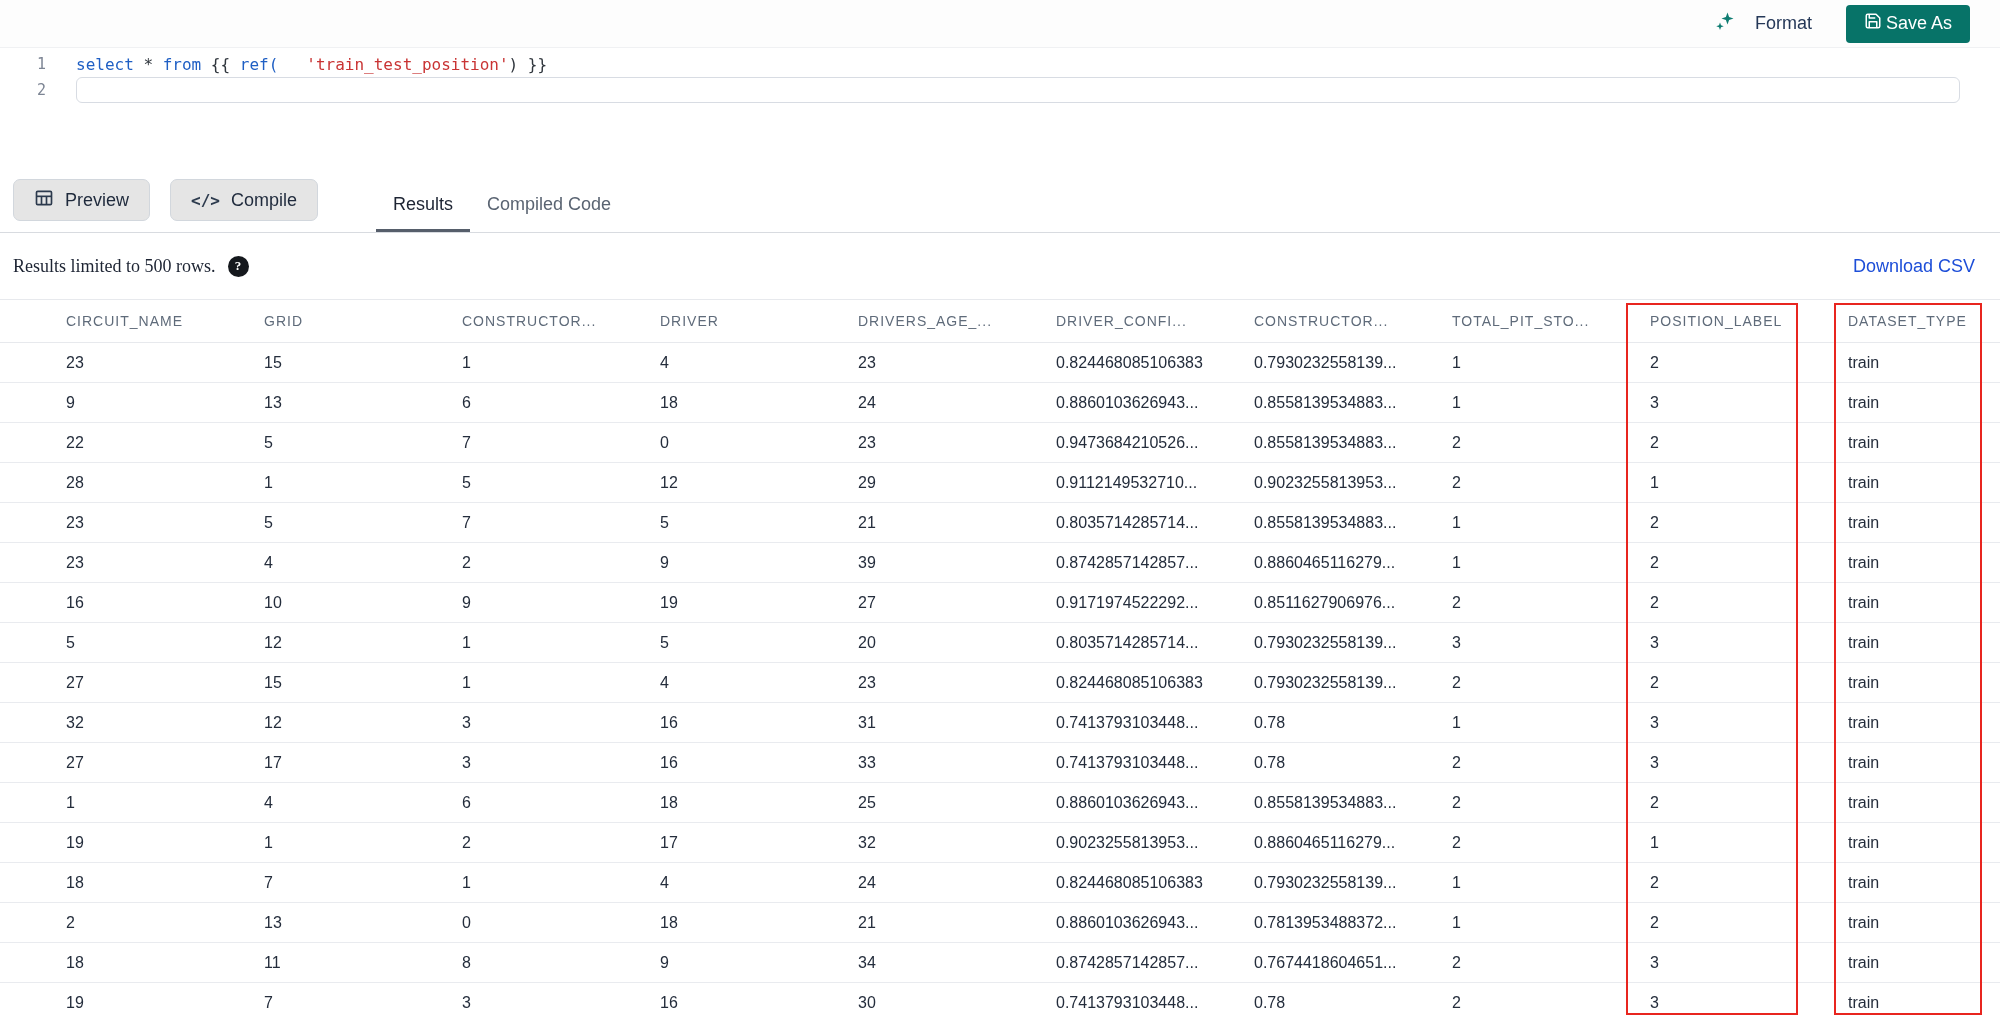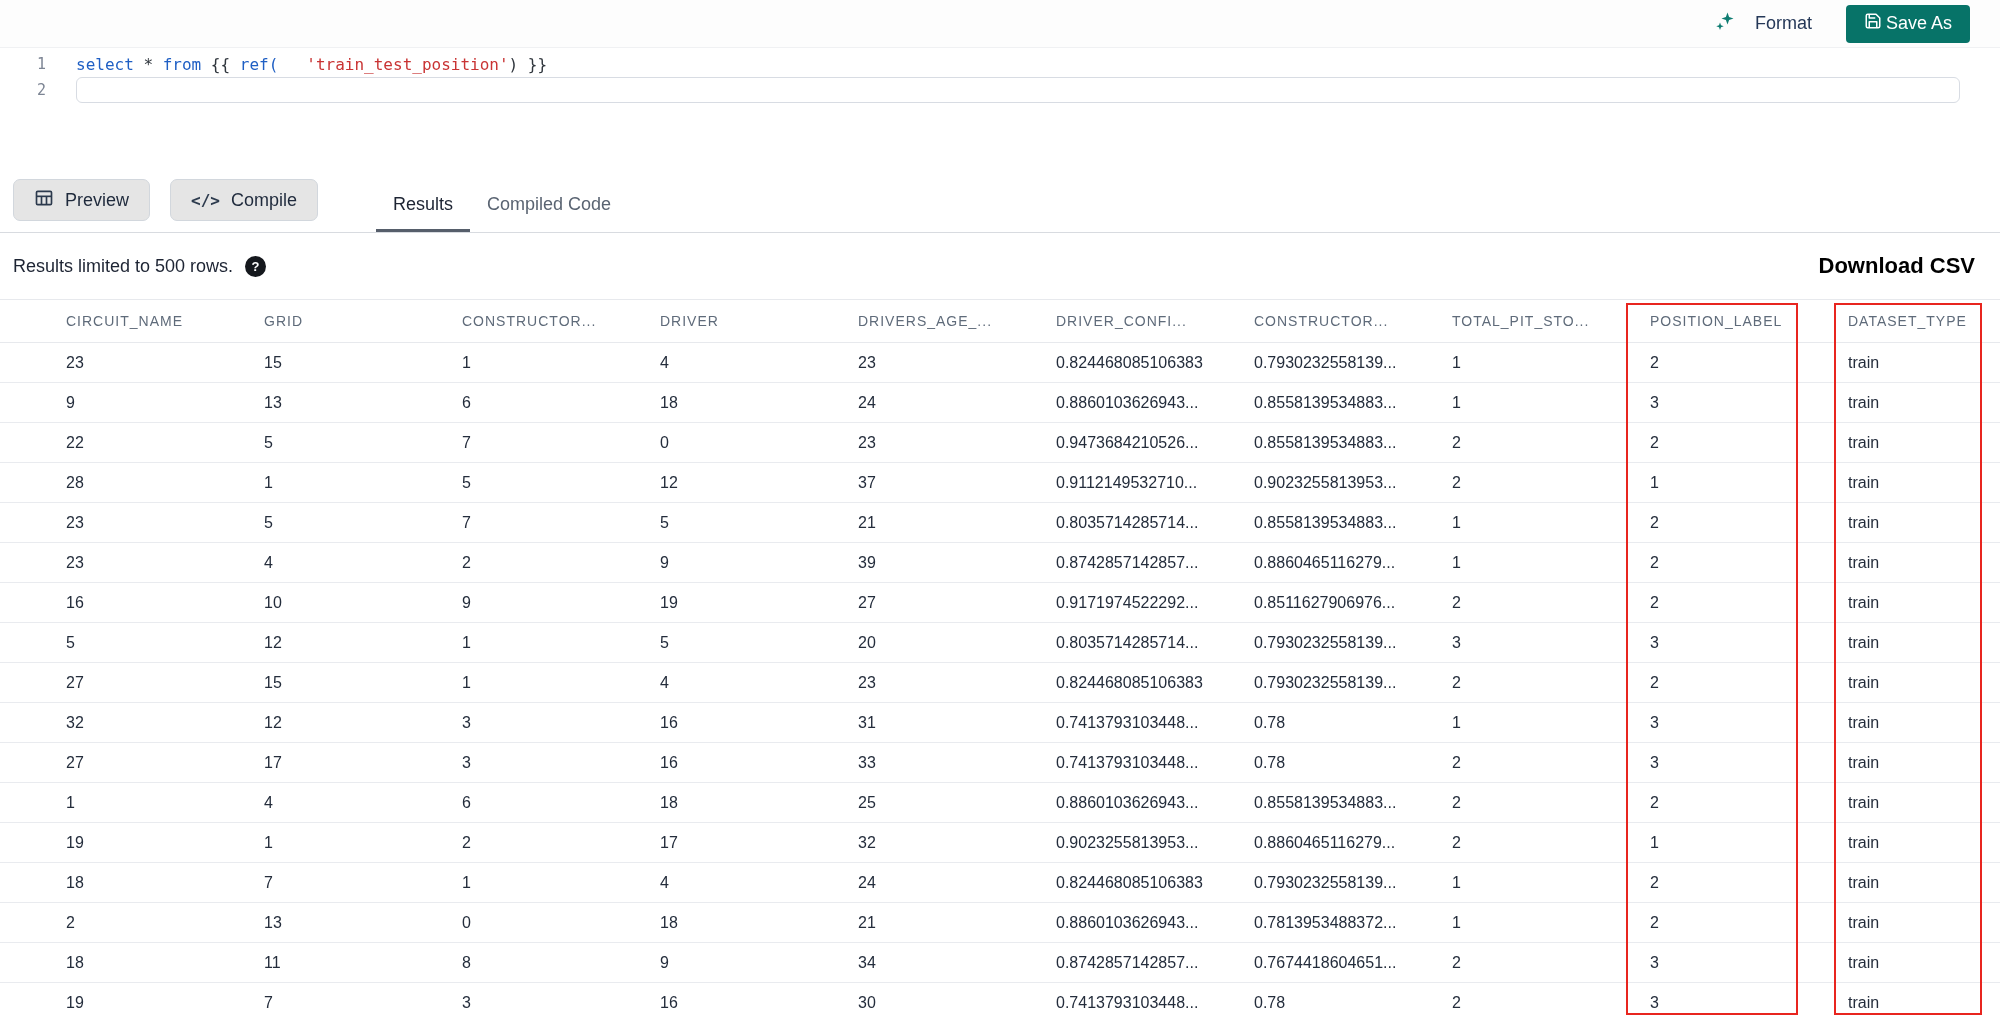--- a/index.html
+++ b/index.html
@@ -94,29 +94,29 @@
     color: #1d2433;
     box-shadow: inset 0 -3px 0 #565e6b;
   }
 
   
   .results-meta {
     height: 66px;
     display: flex; align-items: center; justify-content: space-between;
     padding: 0 25px 0 13px;
   }
-  .meta-left { display: flex; align-items: center; gap: 12px; }
+  .meta-left { display: flex; align-items: center; gap: 12px; font-family: Liberation Serif, serif; }
   .limit-text { font-size: 18px; color: #1d2433; }
   .help-icon {
     width: 21px; height: 21px; border-radius: 50%;
     background: #15181d; color: #ffffff;
     display: flex; align-items: center; justify-content: center;
     font-size: 13px; font-weight: bold; cursor: pointer;
   }
-  .download-link { font-size: 22px; color: #000000; cursor: pointer; text-decoration: none; font-weight: bold; }
+  .download-link { font-size: 18px; color: #1d4ed8; cursor: pointer; text-decoration: none; }
 
   
   .table-wrap { position: relative; }
   .thead-row, .tr {
     display: grid;
     grid-template-columns: repeat(9, 198px) 1fr;
     padding-left: 50px;
   }
   .thead-row {
     height: 44px;
@@ -265,21 +265,21 @@
         <div class="td">0.8558139534883...</div>
         <div class="td">2</div>
         <div class="td">2</div>
         <div class="td">train</div>
       </div>
       <div class="tr">
         <div class="td">28</div>
         <div class="td">1</div>
         <div class="td">5</div>
         <div class="td">12</div>
-        <div class="td">37</div>
+        <div class="td">29</div>
         <div class="td">0.9112149532710...</div>
         <div class="td">0.9023255813953...</div>
         <div class="td">2</div>
         <div class="td">1</div>
         <div class="td">train</div>
       </div>
       <div class="tr">
         <div class="td">23</div>
         <div class="td">5</div>
         <div class="td">7</div>

